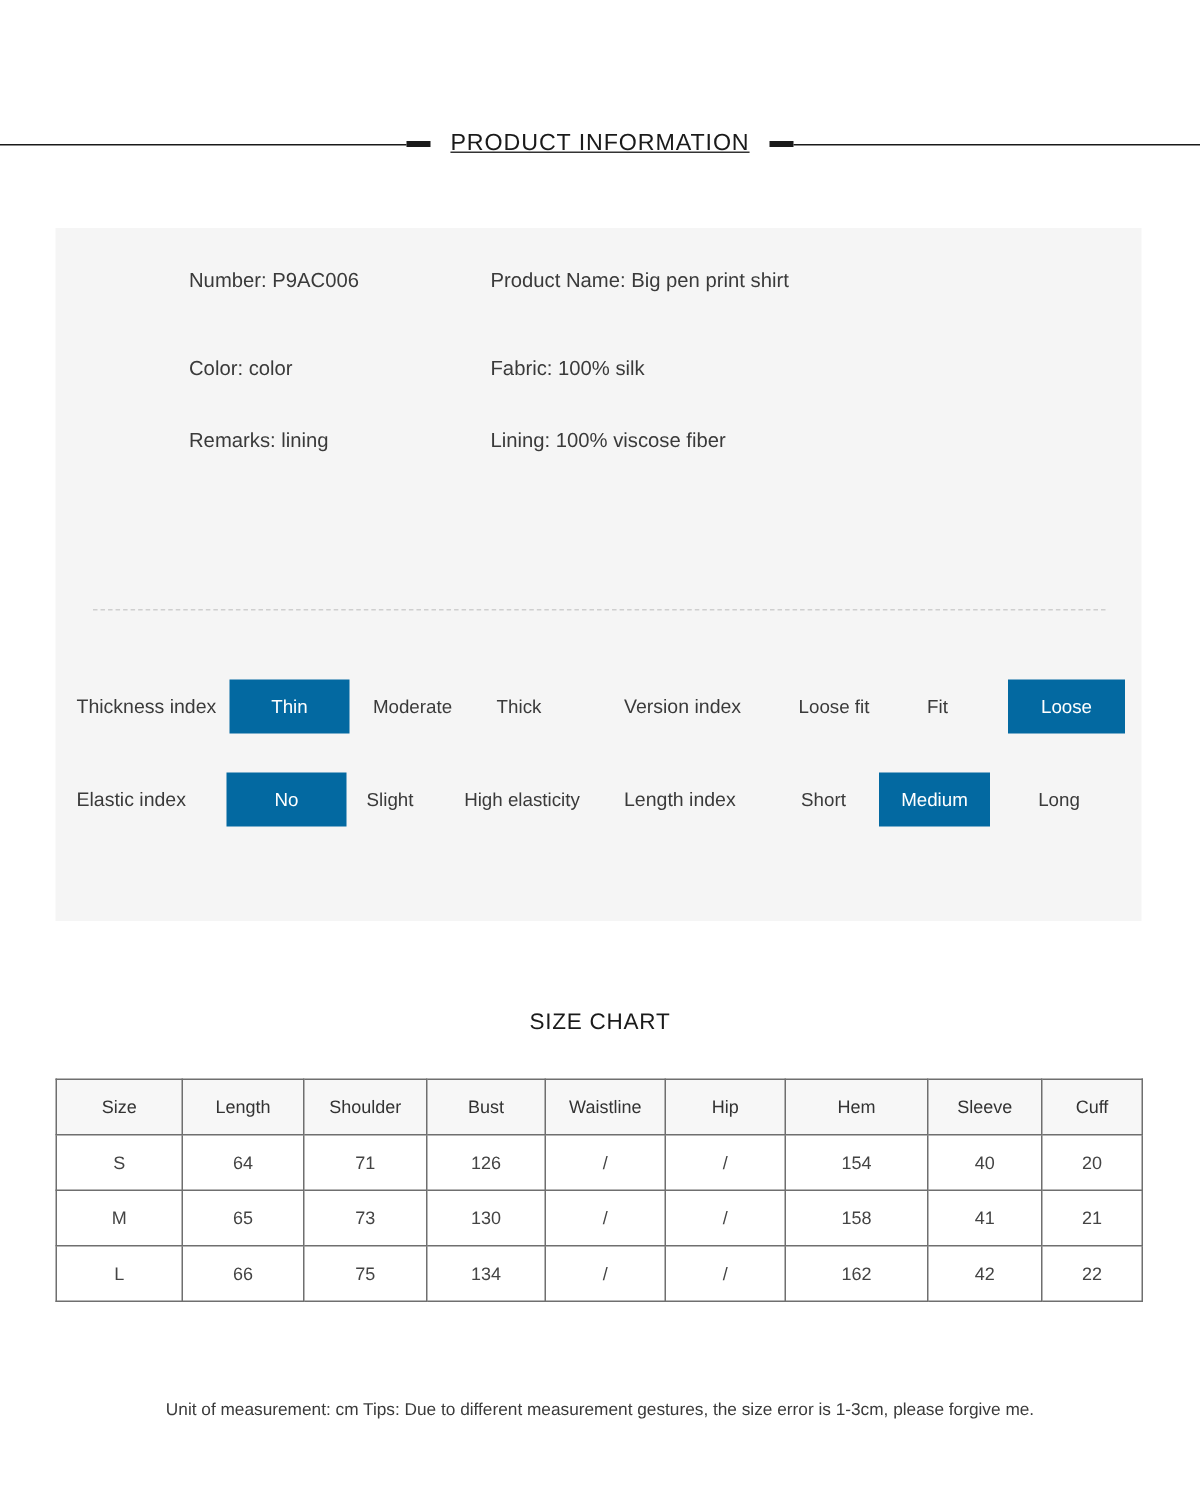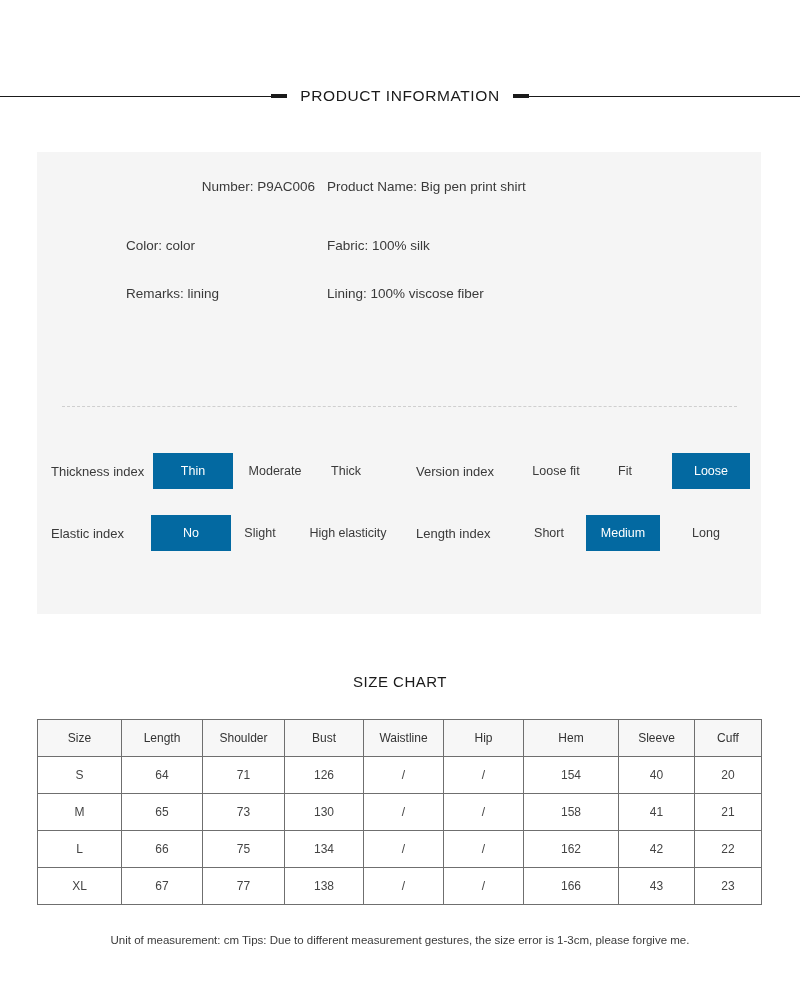--- a/index.html
+++ b/index.html
@@ -18,20 +18,21 @@
 
   
   .section-header {
     position: absolute;
     top: 82px;
     left: 0;
     width: 800px;
     height: 28px;
     display: flex;
     align-items: center;
+    text-decoration: underline;
   }
   .rule-line {
     flex: 1 1 auto;
     height: 1px;
     background: #1a1a1a;
   }
   .rule-dash {
     width: 16px;
     height: 4px;
     background: #1a1a1a;
@@ -193,21 +194,21 @@
   <div class="section-title">PRODUCT INFORMATION</div>
   <div class="rule-dash"></div>
   <div class="rule-line"></div>
 </div>
 
 <div class="info-card">
 
   <div class="info-grid">
     <div class="info-row" style="height:70px;">
       <div class="info-col-left">
-        <div class="info-text" style="line-height:70px;text-align:right;">Number: P9AC006</div>
+        <div class="info-text" style="line-height:70px;">Number: P9AC006</div>
       </div>
       <div class="info-col-right">
         <div class="info-text" style="line-height:70px;">Product Name: Big pen print shirt</div>
       </div>
     </div>
     <div class="info-row">
       <div class="info-col-left">
         <div class="info-text">Color: color</div>
       </div>
       <div class="info-col-right">
@@ -315,27 +316,16 @@
       <td>L</td>
       <td>66</td>
       <td>75</td>
       <td>134</td>
       <td>/</td>
       <td>/</td>
       <td>162</td>
       <td>42</td>
       <td>22</td>
     </tr>
-    <tr>
-      <td>XL</td>
-      <td>67</td>
-      <td>77</td>
-      <td>138</td>
-      <td>/</td>
-      <td>/</td>
-      <td>166</td>
-      <td>43</td>
-      <td>23</td>
-    </tr>
   </tbody>
 </table>
 
 <div class="footnote">Unit of measurement: cm Tips: Due to different measurement gestures, the size error is 1-3cm, please forgive me.</div>
 
 </body></html>

